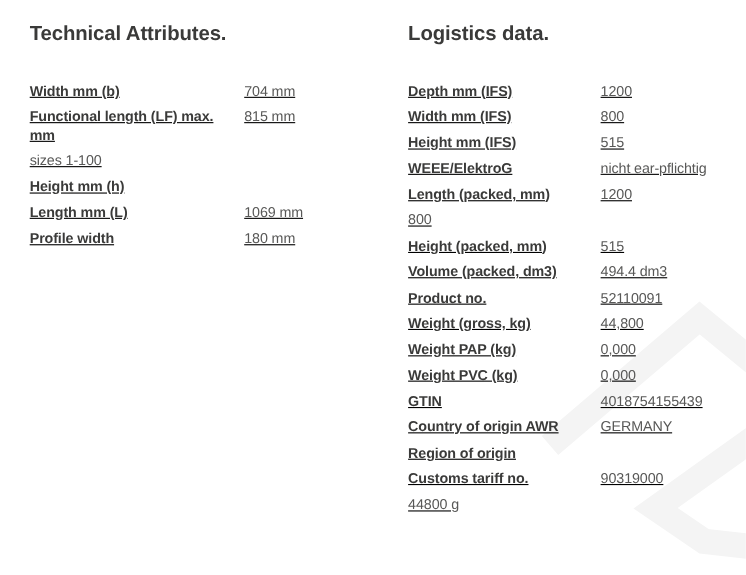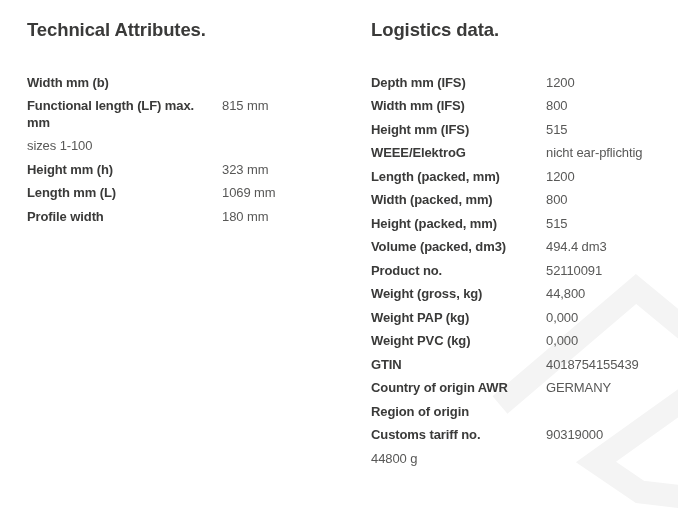--- a/index.html
+++ b/index.html
@@ -47,20 +47,21 @@
     font-weight: 700;
     color: var(--heading, #3a3a39);
   }
   .rows {
     margin-top: 30px;
   }
   .row {
     display: flex;
     align-items: flex-start;
     padding: 3.5px 0;
+    text-decoration: underline;
   }
   .row .label {
     box-sizing: border-box;
     flex: 0 0 195px;
     padding-right: 24px;
     font-size: 13px;
     line-height: 16.5px;
     font-weight: 700;
     color: var(--label, #3a3a39);
   }
@@ -86,31 +87,31 @@
   </g>
 </svg>
 
 <main class="panel">
 
   <section class="section section-technical">
     <h2 class="section-title">Technical Attributes.</h2>
     <div class="rows">
         <div class="row">
           <div class="label">Width mm (b)</div>
+          <div class="value">704 mm</div>
         </div>
         <div class="row">
           <div class="label">Functional length (LF) max. mm</div>
           <div class="value">815 mm</div>
         </div>
         <div class="row">
           <div class="value">sizes 1-100</div>
         </div>
         <div class="row">
           <div class="label">Height mm (h)</div>
-          <div class="value">323 mm</div>
         </div>
         <div class="row">
           <div class="label">Length mm (L)</div>
           <div class="value">1069 mm</div>
         </div>
         <div class="row">
           <div class="label">Profile width</div>
           <div class="value">180 mm</div>
         </div>
       </div>
@@ -133,21 +134,20 @@
         </div>
         <div class="row">
           <div class="label">WEEE/ElektroG</div>
           <div class="value">nicht ear-pflichtig</div>
         </div>
         <div class="row">
           <div class="label">Length (packed, mm)</div>
           <div class="value">1200</div>
         </div>
         <div class="row">
-          <div class="label">Width (packed, mm)</div>
           <div class="value">800</div>
         </div>
         <div class="row">
           <div class="label">Height (packed, mm)</div>
           <div class="value">515</div>
         </div>
         <div class="row">
           <div class="label">Volume (packed, dm3)</div>
           <div class="value">494.4 dm3</div>
         </div>

